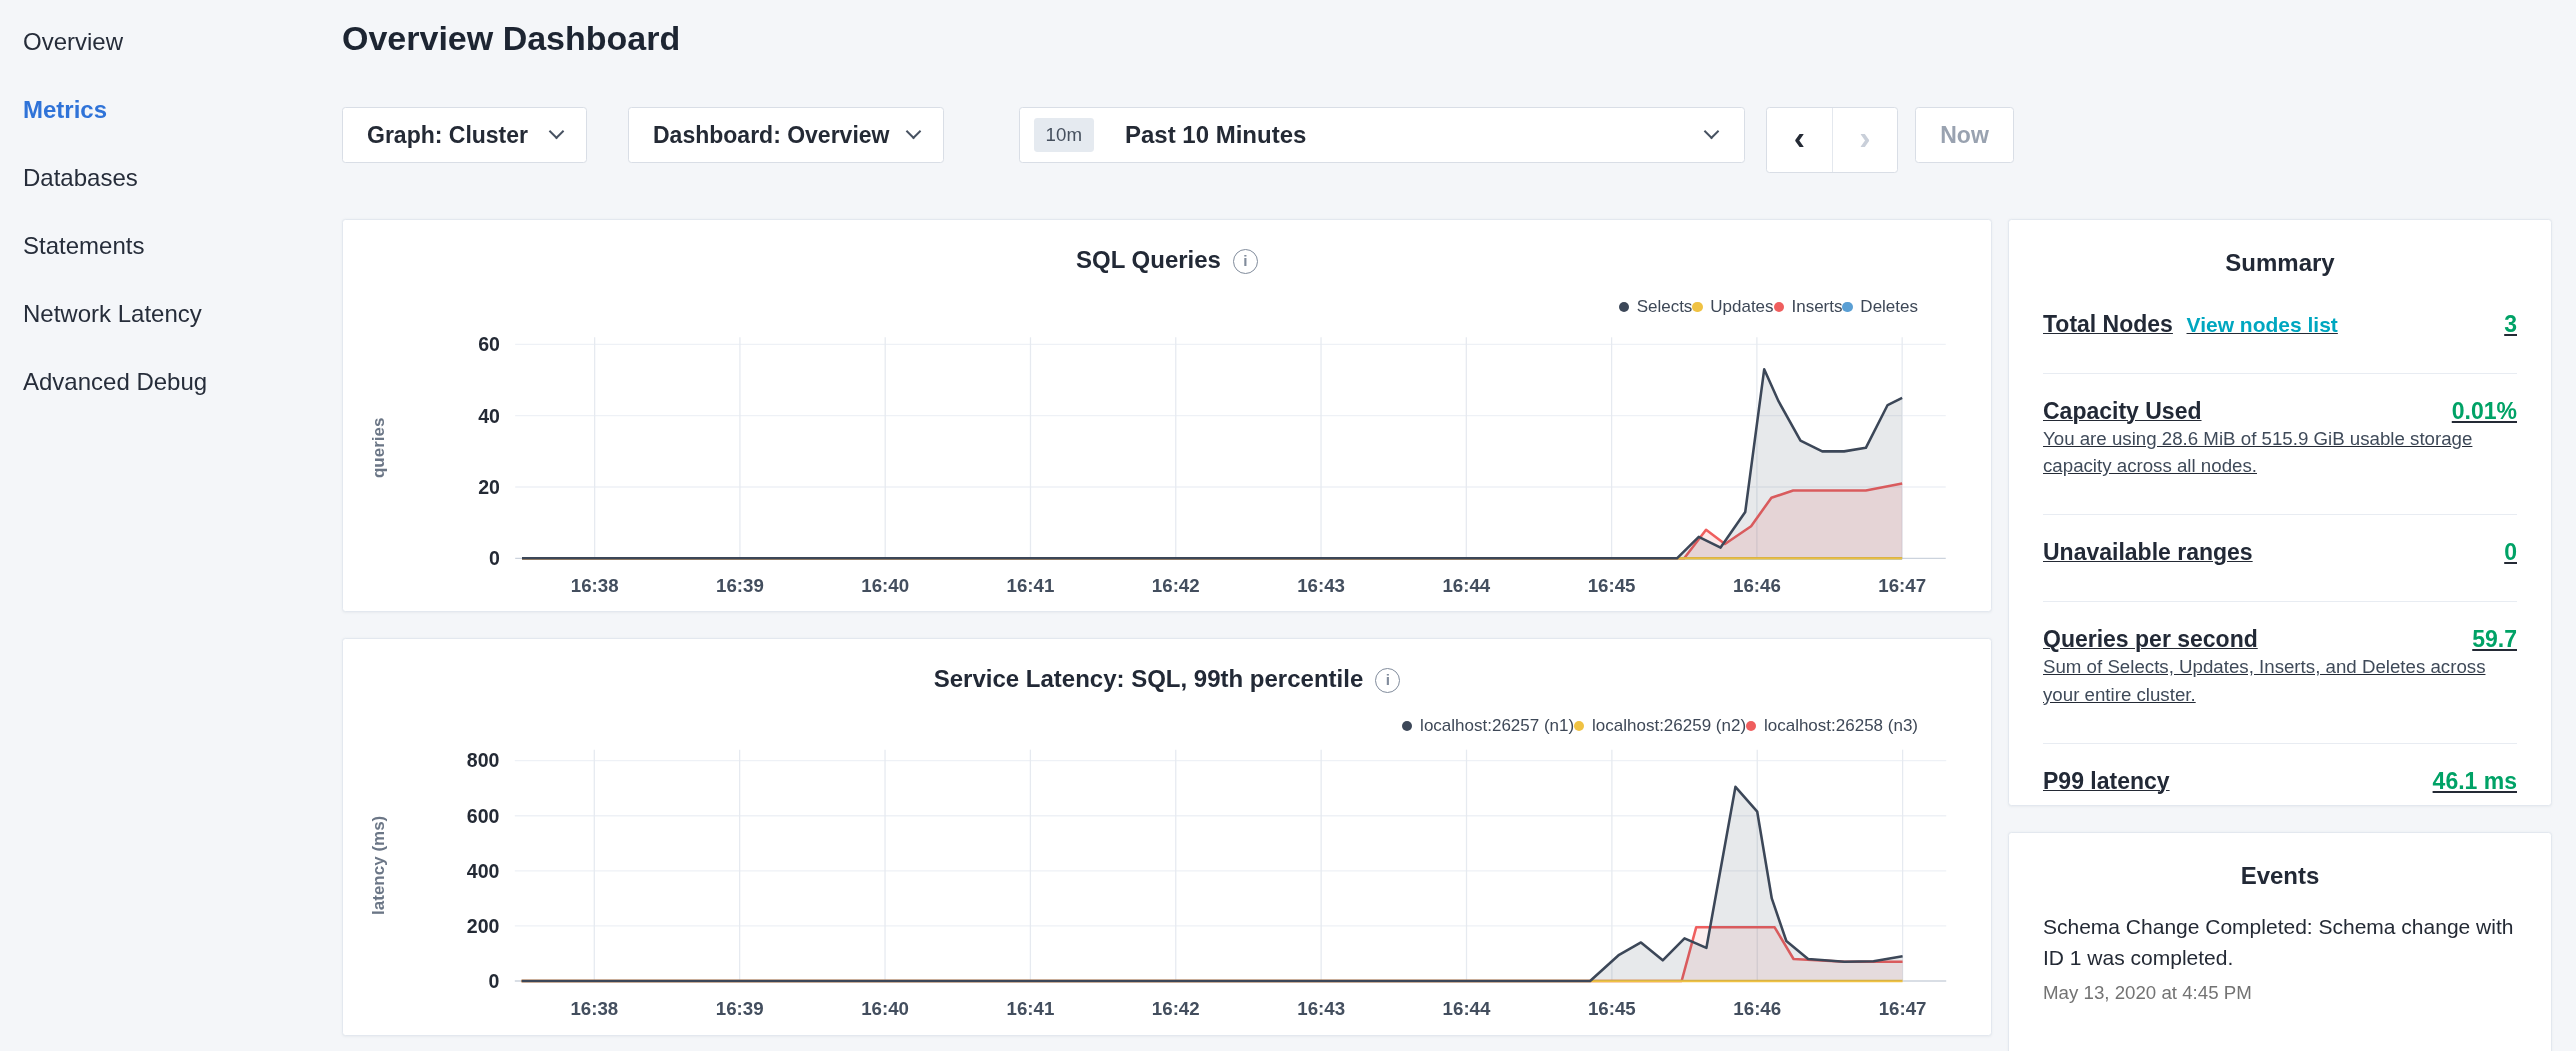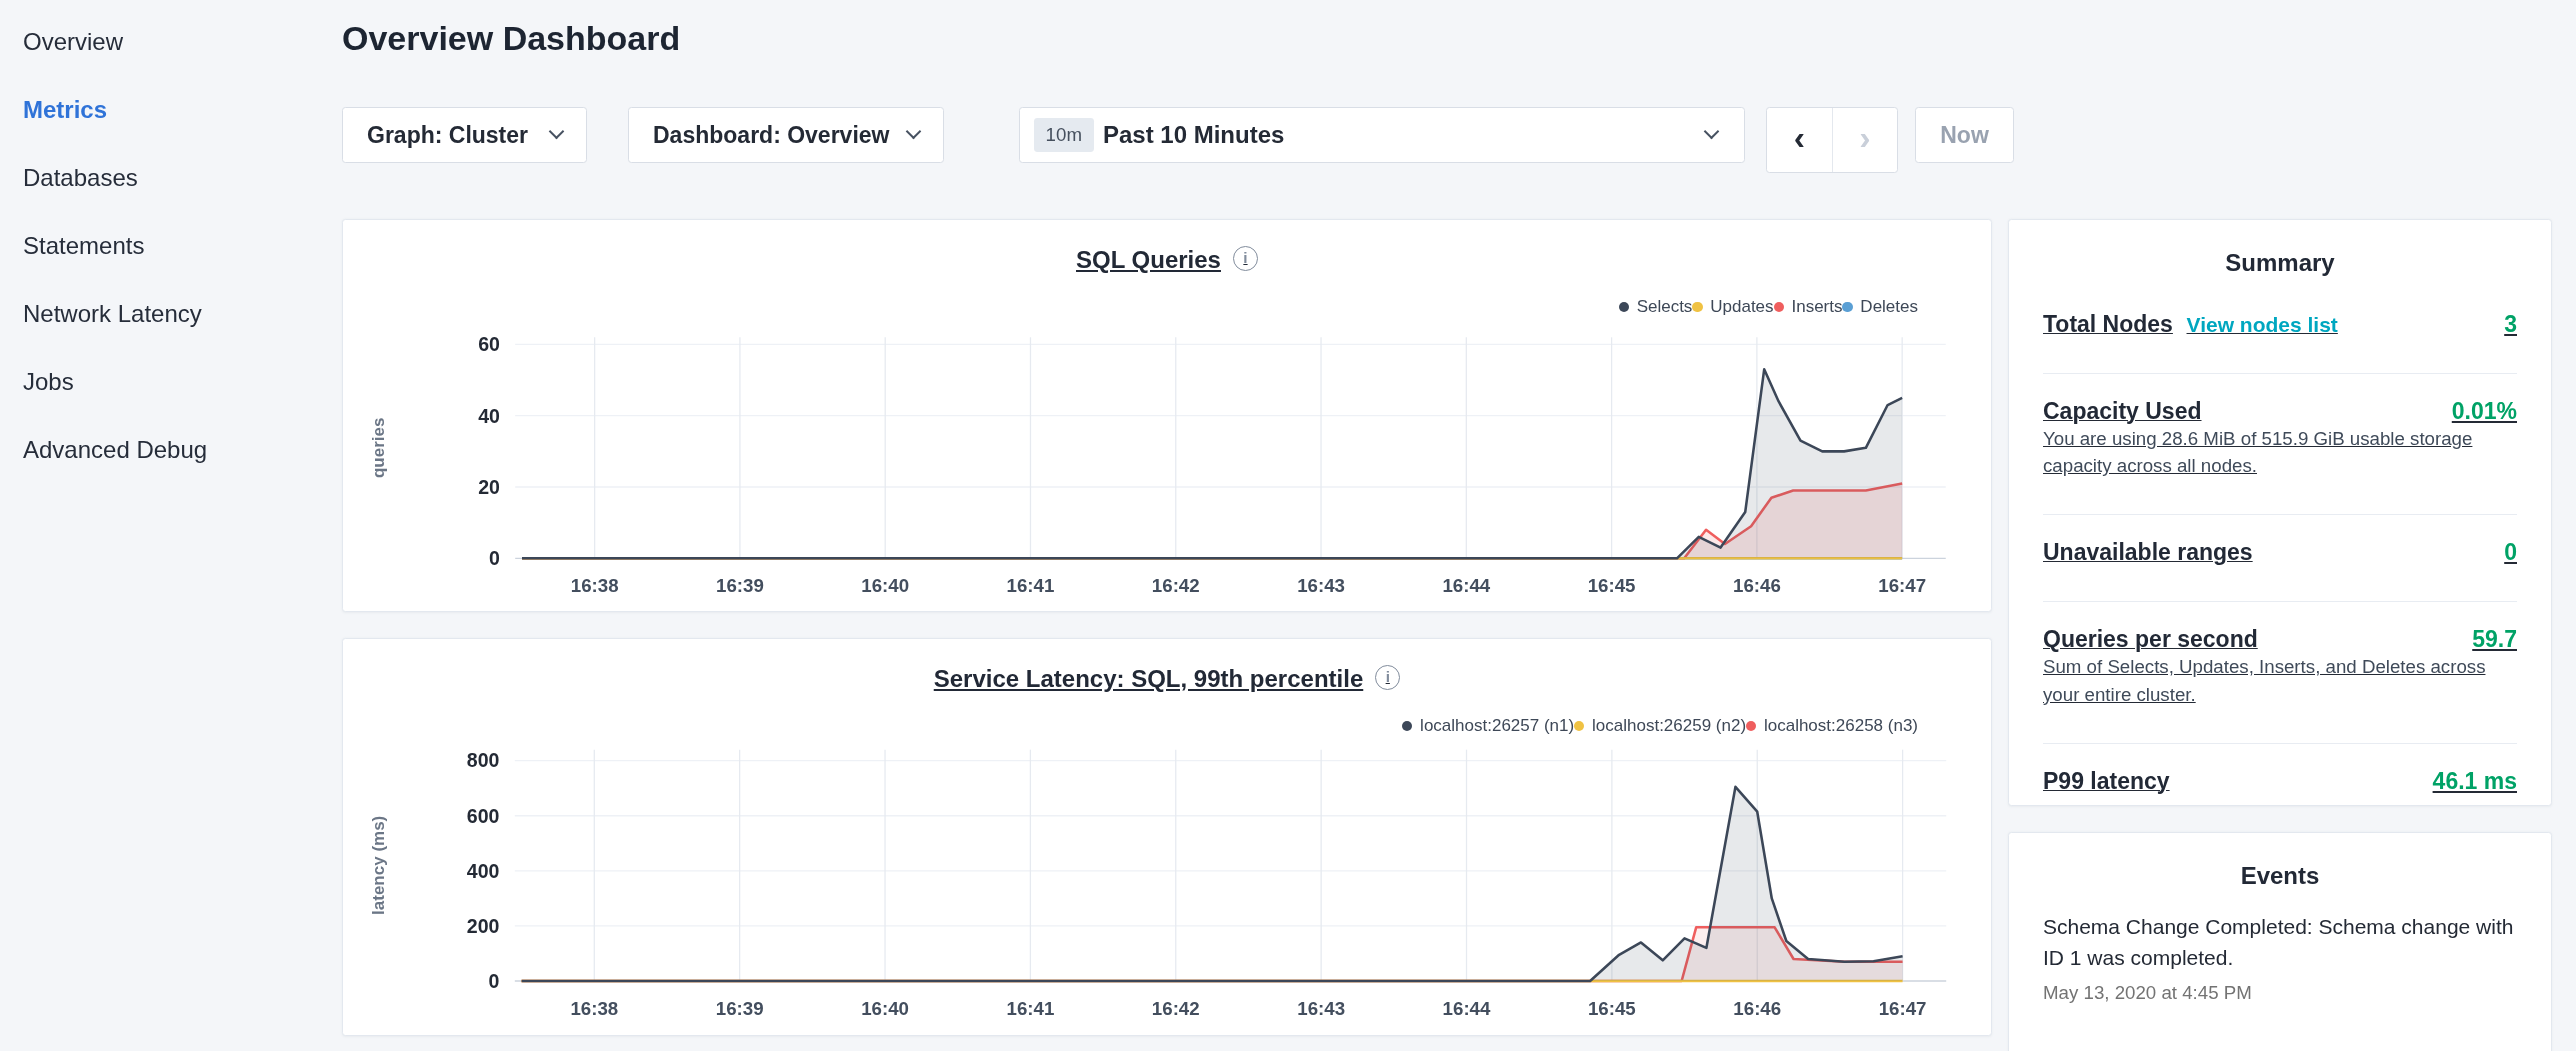--- a/index.html
+++ b/index.html
@@ -27,40 +27,40 @@
   }
   .chev {
     width:11px; height:11px;
     border-right:2.6px solid #475261; border-bottom:2.6px solid #475261;
     transform:rotate(45deg); margin-top:-6.8px; flex:none;
   }
   .graph-btn { left:0; width:245px; padding:0 24px; justify-content:space-between; }
   .dash-btn  { left:286px; width:316px; padding:0 24px; justify-content:space-between; }
   .time-btn  { left:677px; width:726px; padding:0 27px 0 13.6px; }
   .time-badge { background:#e5eaf0; border-radius:3.4px; padding:6px 12px; font-size:18.7px; font-weight:400; color:#46505e; }
-  .time-label { margin-left:9px; font-size:24px; font-weight:700; }
+  .time-label { margin-left:31px; font-size:24px; font-weight:700; }
   .time-btn .chev { margin-left:auto; }
   .arrow-group {
     position:absolute; top:107px; left:1424px; height:66px; display:flex;
     border:0.9px solid #d9dee6; border-radius:3.4px; background:#fff;
   }
   .arrow-btn { width:65px; display:flex; align-items:center; justify-content:center;
     font-size:34px; font-weight:700; color:#242a35; cursor:pointer; padding-bottom:5.1px; }
   .arrow-btn.disabled { border-left:0.9px solid #e4e8ee; color:#c9cfd9; }
   .now-btn { left:1573px; width:99px; justify-content:center; color:#99a2b0; }
   
   .card {
     position:absolute; background:#fff; border:0.9px solid #e3e8ef; border-radius:3.4px;
     box-shadow:0 0.9px 2.6px rgba(46,61,82,0.06);
   }
   .chart1 { left:0; top:219px; width:1650px; height:393px; }
   .chart2 { left:0; top:638px; width:1650px; height:398px; }
   .chart-title {
-    margin-top:25.5px; display:flex; justify-content:center; align-items:flex-start; gap:12px;
-    font-size:24px; font-weight:700; color:#222936;text-decoration:underline;
+    margin-top:25.5px; display:flex; justify-content:center; align-items:flex-end; gap:12px;
+    font-size:24px; font-weight:700; color:#222936;
   }
   .info-i {
     width:25px; height:25px; border:1.7px solid #818c9c; border-radius:50%;
     display:inline-flex; align-items:center; justify-content:center;
     font-size:15.3px; font-weight:700; color:#818c9c; cursor:pointer;
   }
   .legend { position:absolute; top:77px; right:73px; display:flex; align-items:center;
     font-size:17px; color:#3e4857; }
   .legend-item { display:flex; align-items:center; }
   .dot { width:10.2px; height:10.2px; border-radius:50%; display:inline-block; margin-right:7.7px; }
@@ -87,21 +87,20 @@
 <body>
 
 <div class="app">
 
   <nav class="sidebar" id="sidebar">
       <div class="nav-item">Overview</div>
       <div class="nav-item active">Metrics</div>
       <div class="nav-item">Databases</div>
       <div class="nav-item">Statements</div>
       <div class="nav-item">Network Latency</div>
-      <div class="nav-item">Jobs</div>
       <div class="nav-item">Advanced Debug</div>
     </nav>
 
   <div class="content">
     <h1 class="page-title">Overview Dashboard</h1>
 
     <div class="btn graph-btn">
       <span>Graph: Cluster</span>
       <span class="chev"></span>
     </div>

